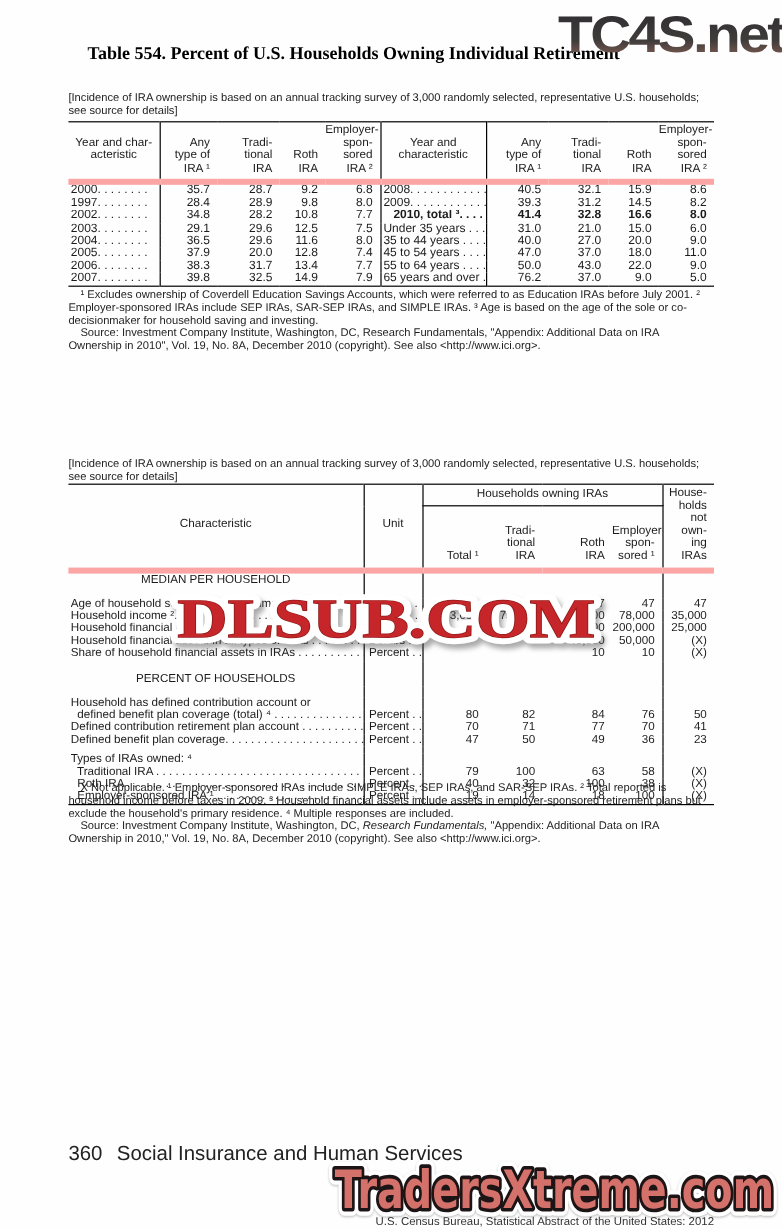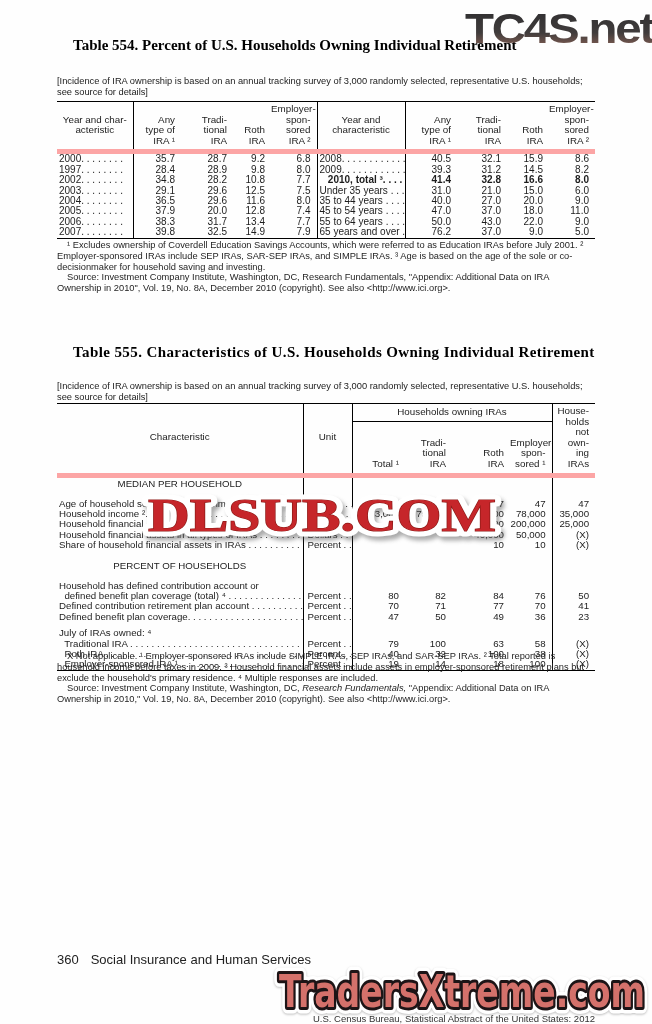--- a/index.html
+++ b/index.html
@@ -26,21 +26,21 @@
   
   #t555 thead th.spanner{border-bottom:1px solid #000;text-align:center;vertical-align:middle;
         padding-bottom:1px;padding-top:1px;}
   #t555 tbody td{font-size:9.7px;}
   #t555 td.unit{padding-left:4px;}
   tr.secr td{height:12px;line-height:12px;}
   td.secl{text-align:center;white-space:pre;}
   tr.sp td{height:9px;line-height:9px;}
   tr.spsm td{height:6px;line-height:6px;}
   
-  .footer-left{font-size:13px;color:#222;}
+  .footer-left{font-size:17px;color:#222;}
   .footer-left .gap{margin-left:12px;}
   .footer-right{width:538px;text-align:right;font-size:9.5px;color:#333;}
   
   .wm{pointer-events:none;}
   #wm-dlsub{filter:drop-shadow(3px 4px 2px rgba(70,70,70,0.45));}
   #wm-traders{filter:drop-shadow(0 1px 1px rgba(0,0,0,0.25));}
   .it{font-style:italic;}
 </style>
 </head>
 <body>
@@ -197,21 +197,20 @@
       </tr>
     </tbody>
   </table>
 
   <div class="abs fn" style="left:57px;top:240px;">
     <p>¹ Excludes ownership of Coverdell Education Savings Accounts, which were referred to as Education IRAs before July 2001. ² Employer-sponsored IRAs include SEP IRAs, SAR-SEP IRAs, and SIMPLE IRAs. ³ Age is based on the age of the sole or co-decisionmaker for household saving and investing.</p>
     <p>Source: Investment Company Institute, Washington, DC, Research Fundamentals,  "Appendix: Additional Data on IRA Ownership in 2010", Vol. 19, No. 8A, December 2010 (copyright). See also &lt;http://www.ici.org&gt;.</p>
   </div>
 
   <div class="abs title" style="left:57px;top:344px;width:538px;letter-spacing:0.4px;">
-    <div>Table 555. Characteristics of U.S. Households Owning Individual Retirement</div>
   </div>
   <div class="abs note" style="left:57px;top:381px;width:538px;">[Incidence of IRA ownership is based on  an annual tracking survey of 3,000 randomly selected, representative U.S. households;
 see source for details]</div>
 
   <table id="t555" class="abs tbl" style="left:57px;top:403px;">
     <colgroup>
       <col style="width:246px">
         <col style="width:49px">
         <col style="width:53px">
         <col style="width:47px">
@@ -372,21 +371,21 @@
       <tr class="spsm">
         <td class="vr"></td>
           <td class="vr"></td>
         <td></td>
           <td></td>
           <td></td>
         <td class="vr"></td>
           <td></td>
       </tr>
       <tr>
-        <td class="lbl vr">July of IRAs owned: ⁴</td>
+        <td class="lbl vr">Types of IRAs owned: ⁴</td>
         <td class="vr"></td>
         <td></td>
           <td></td>
           <td></td>
         <td class="vr"></td>
           <td></td>
       </tr>
       <tr>
         <td class="lbl vr">  Traditional IRA . . . . . . . . . . . . . . . . . . . . . . . . . . . . . . . . . . . . . .</td>
         <td class="lbl vr unit">Percent . .</td>

